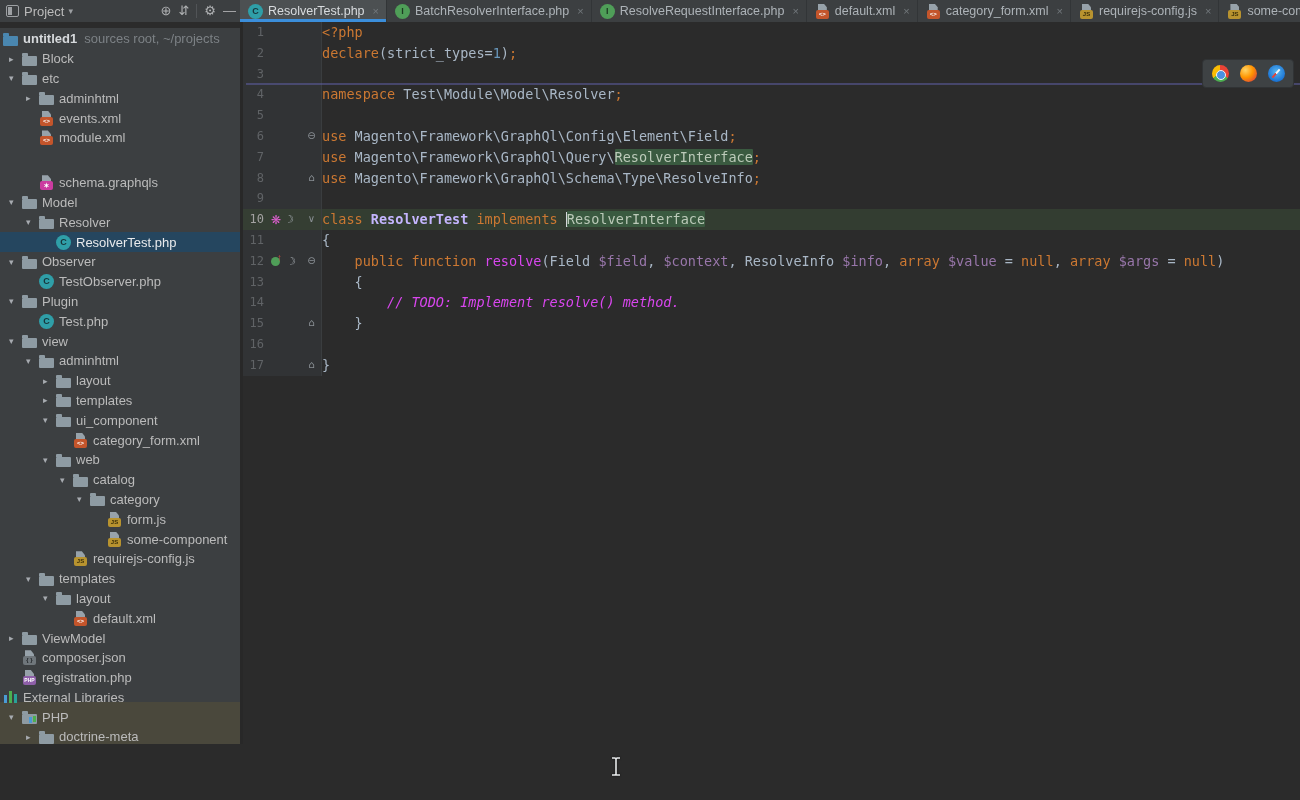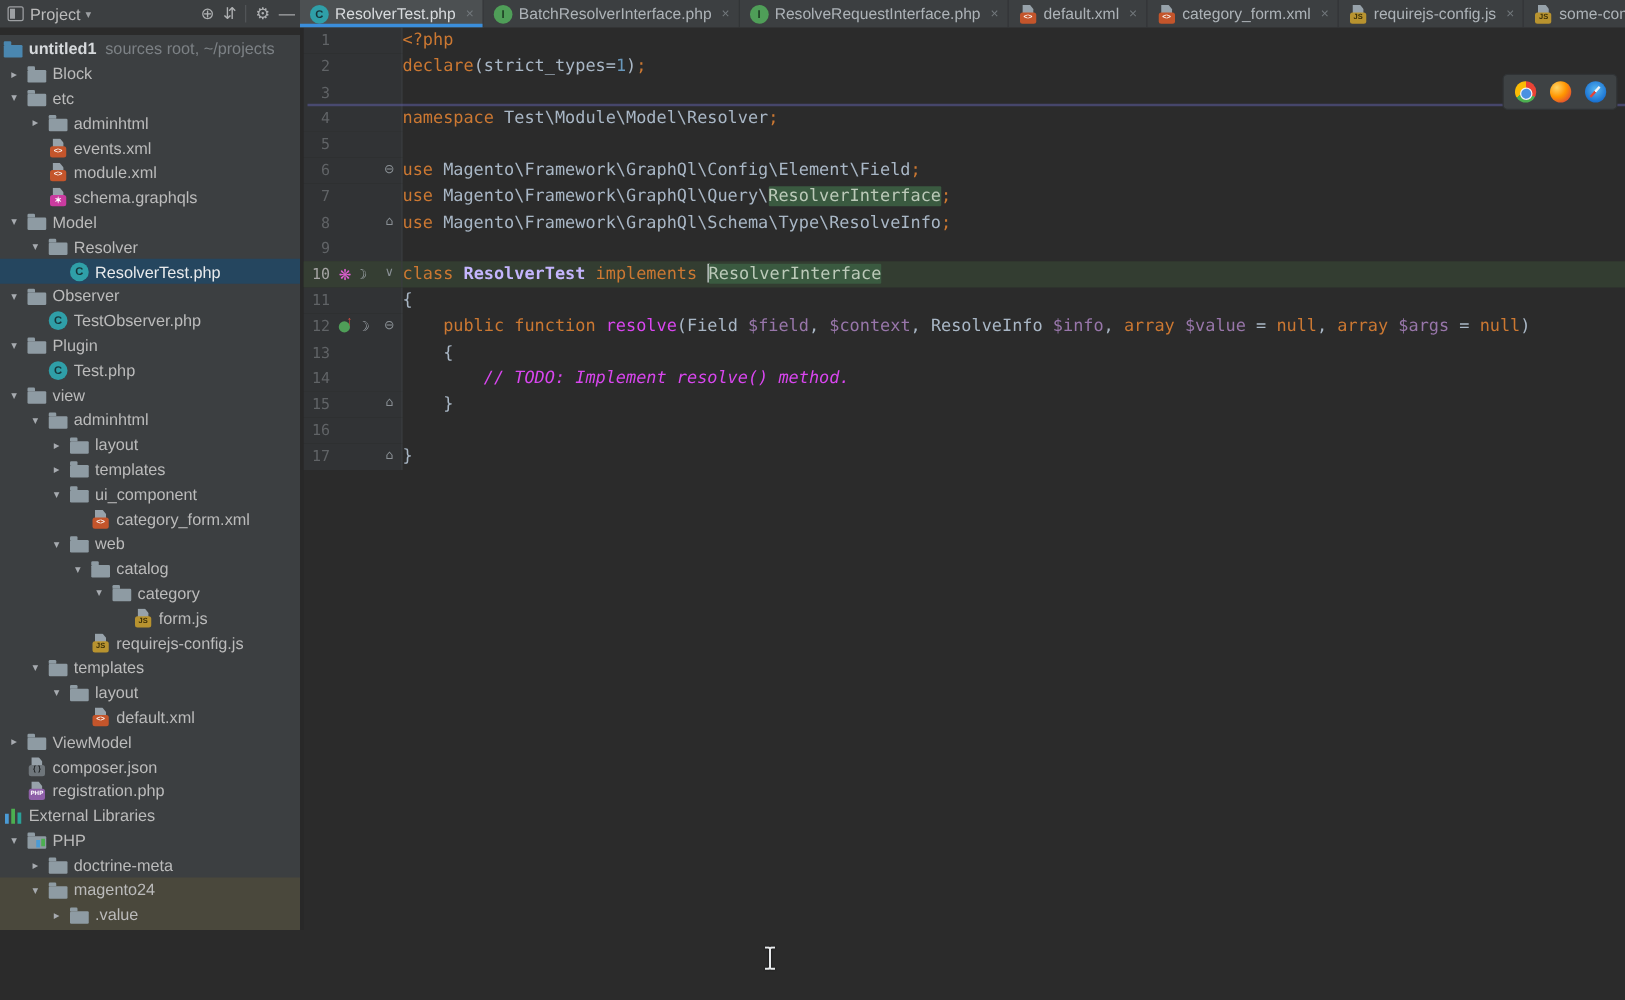--- a/index.html
+++ b/index.html
@@ -215,21 +215,21 @@
           <span class="tlabel">events.xml</span>
         </div>
         <div class="trow" style="padding-left: 25px; align-items: center;">
           <span class="arrow"></span>
           <span class="fi xml">
             <span class="pg"></span>
             <span class="bd">&lt;&gt;</span>
           </span>
           <span class="tlabel">module.xml</span>
         </div>
-        <div class="trow" style="padding-left: 25px;">
+        <div class="trow" style="padding-left: 25px; margin-top: 25px;">
           <span class="arrow"></span>
           <span class="fi gql">
             <span class="pg"></span>
             <span class="bd">✶</span>
           </span>
           <span class="tlabel">schema.graphqls</span>
         </div>
         <div class="trow" style="padding-left: 8px;">
           <span class="arrow">▾</span>
           <span class="folder"></span>
@@ -313,20 +313,28 @@
           <span class="folder"></span>
           <span class="tlabel">category</span>
         </div>
         <div class="trow" style="padding-left: 93px;">
           <span class="arrow"></span>
           <span class="fi js">
             <span class="pg"></span>
             <span class="bd">JS</span>
           </span>
           <span class="tlabel">form.js</span>
+        </div>
+        <div class="trow" style="padding-left: 93px;">
+          <span class="arrow"></span>
+          <span class="fi js">
+            <span class="pg"></span>
+            <span class="bd">JS</span>
+          </span>
+          <span class="tlabel">some-component</span>
         </div>
         <div class="trow" style="padding-left: 59px;">
           <span class="arrow"></span>
           <span class="fi js">
             <span class="pg"></span>
             <span class="bd">JS</span>
           </span>
           <span class="tlabel">requirejs-config.js</span>
         </div>
         <div class="trow" style="padding-left: 25px;">

